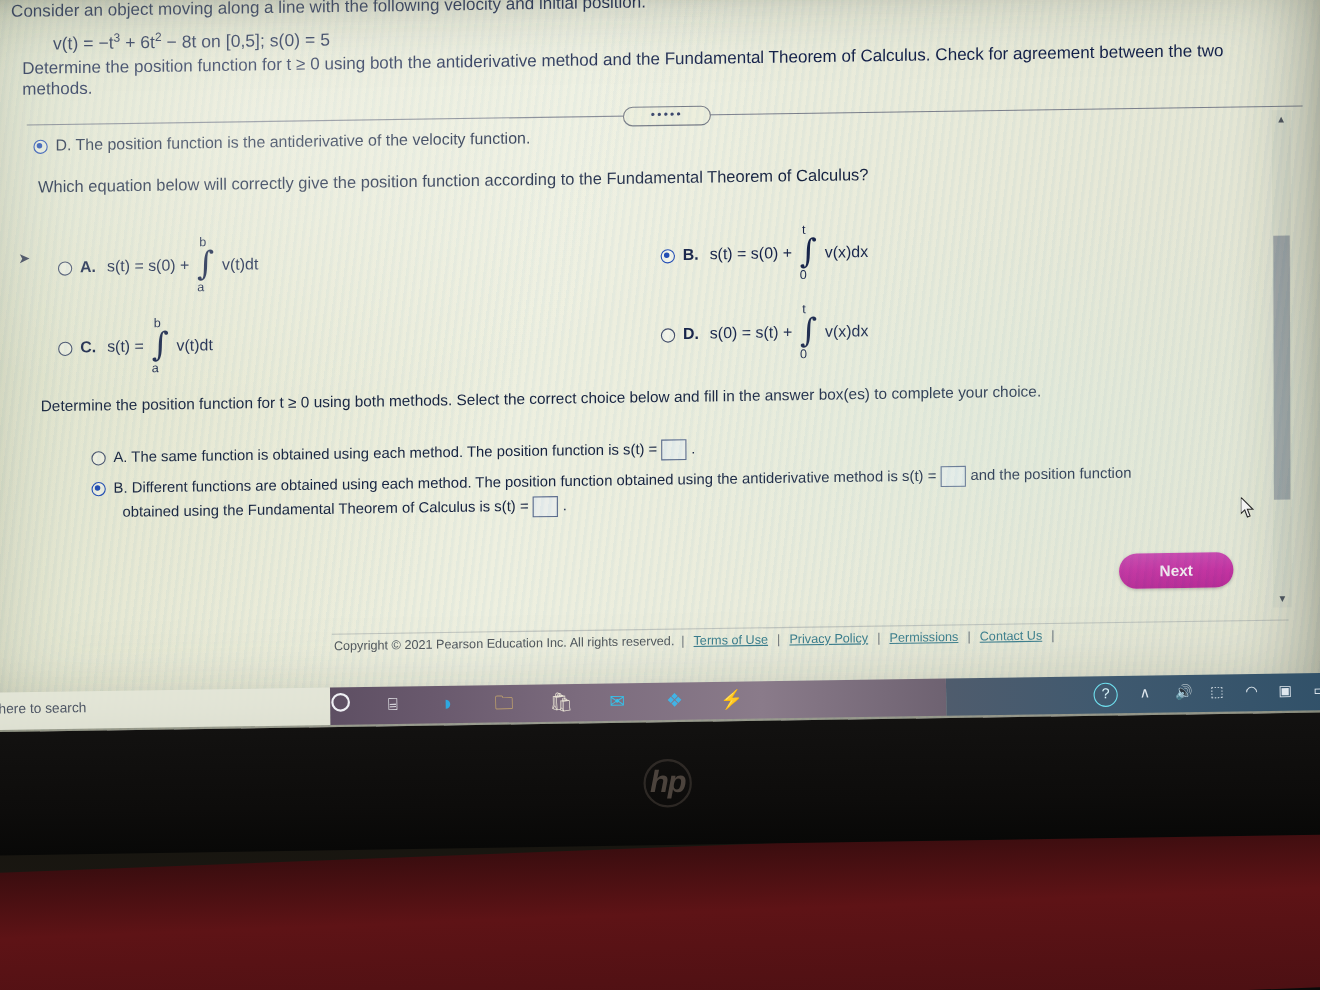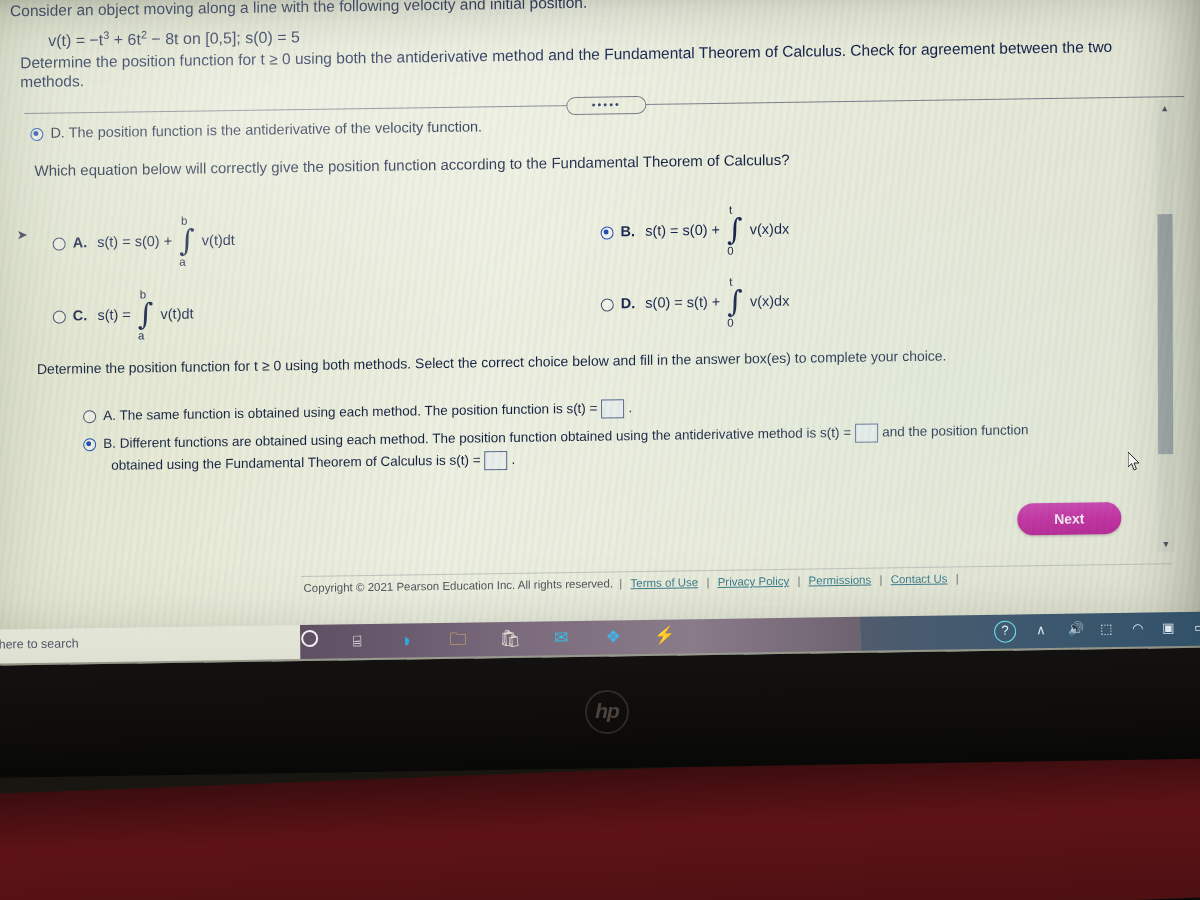--- a/index.html
+++ b/index.html
@@ -11,21 +11,21 @@
   .desk-dark{position:absolute;left:0;top:660px;width:1200px;height:160px;
     background:linear-gradient(180deg,#131210 0%,#17150f 55%,#1a1712 100%);}
   .desk-red{position:absolute;left:-40px;top:795px;width:1300px;height:150px;
     background:linear-gradient(180deg,#3b0d0f 0%,#5e1316 40%,#4d1013 100%);
     transform:rotate(-2.2deg);transform-origin:left top;}
   .bezel{position:absolute;left:-20px;top:648px;width:1260px;height:130px;
     background:linear-gradient(180deg,#141312 0%,#0d0c0b 70%,#080807 100%);
     transform:rotate(-0.9deg);transform-origin:left top;}
   .hp-logo{position:absolute;left:585px;top:690px;width:40px;height:40px;border-radius:50%;
     border:2px solid rgba(120,105,95,.30);color:rgba(150,132,120,.45);
-    font-style:italic;font-weight:bold;font-size:21px;line-height:38px;text-align:center;
+    font-style:italic;font-weight:bold;font-size:28px;line-height:38px;text-align:center;
     letter-spacing:-1px;font-family:"Liberation Sans",sans-serif;}
 
   
   #screen{position:absolute;left:-36px;top:-14px;width:1254px;height:680px;
     transform:rotate(-0.85deg) skewX(-0.7deg);transform-origin:left top;
     background:linear-gradient(100deg,#dfe3cf 0%,#e9ead8 18%,#eef0e2 42%,#e9ebdc 68%,#e2e4d4 100%);
     box-shadow:0 0 28px rgba(0,0,0,.45) inset;overflow:hidden;}
   
   .moire{position:absolute;inset:0;pointer-events:none;
     background:repeating-linear-gradient(97deg,rgba(150,190,205,.16) 0px,rgba(150,190,205,.16) 2px,rgba(255,240,200,.10) 4px,rgba(255,240,200,.10) 7px);

